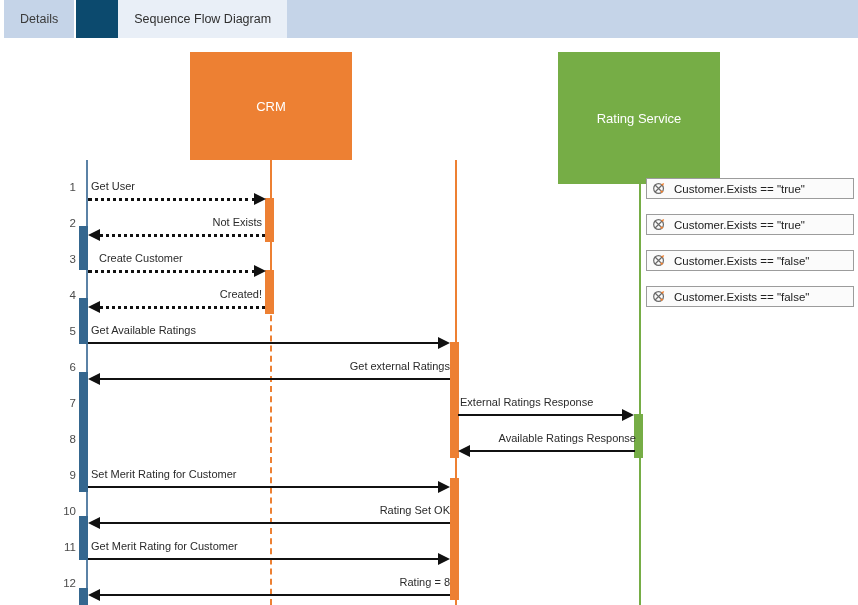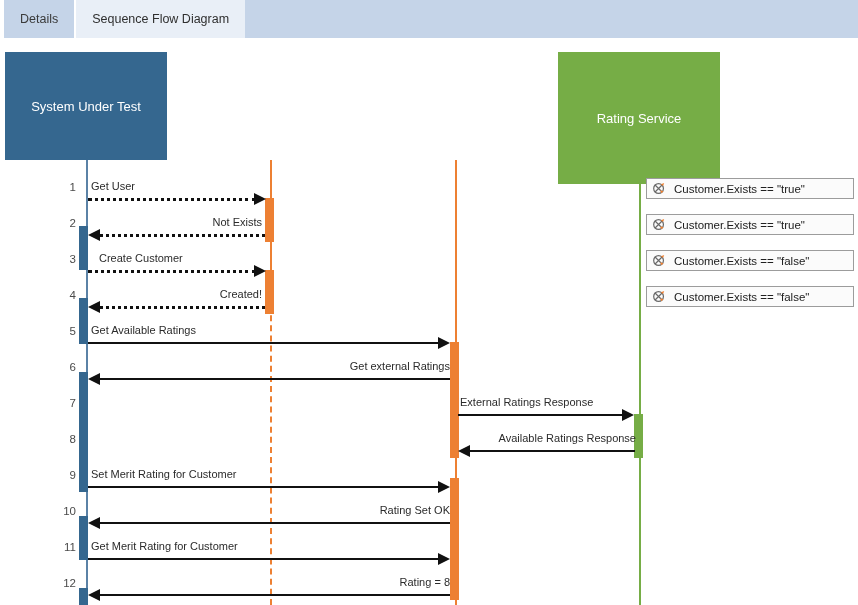--- a/index.html
+++ b/index.html
@@ -35,20 +35,21 @@
     box-sizing: border-box;
     white-space: nowrap;
     cursor: default;
   }
   .tab.sep {
     border-right: 2px solid #ffffff;
   }
   .tab.active {
     background: #e9eff7;
     color: #2f2f2f;
+    margin-left: 42px;
   }
   #tabbar-filler {
     flex: 1 1 auto;
     background: #c5d4e8;
   }
 
   
   #canvas {
     position: absolute;
     left: 0; top: 38px;
@@ -151,22 +152,22 @@
     <span>Details</span>
   </div>
   <div class="tab active">
     <span>Sequence Flow Diagram</span>
   </div>
   <div id="tabbar-filler"></div>
 </div>
 
 <div id="canvas">
 
-  <div class="participant" style="left:5px; top:14px; width:162px; height:108px; background:#35678f;">
-    <span>System Under Test</span>
+  <div class="participant" style="left:190px; top:14px; width:162px; height:108px; background:#ed8033;">
+    <span>CRM</span>
   </div>
   <div class="participant" style="left:558px; top:14px; width:162px; height:132px; background:#76ad46;">
     <span>Rating Service</span>
   </div>
 
   <div class="lifeline" style="left:86px; top:122px; height:445px; background:#5b82a6;"></div>
 
   <div class="lifeline" style="left:270px; top:122px; height:145px; background:#ed8033;"></div>
   <div class="lifeline dashed" style="left:270px; top:267px; height:300px; border-left-color:#ed8033;"></div>
 

